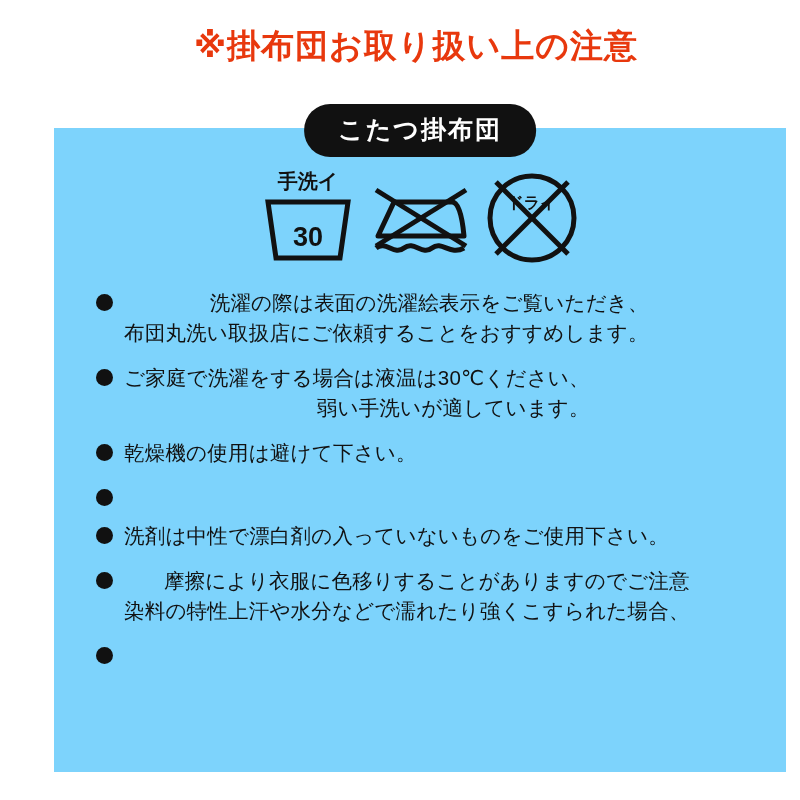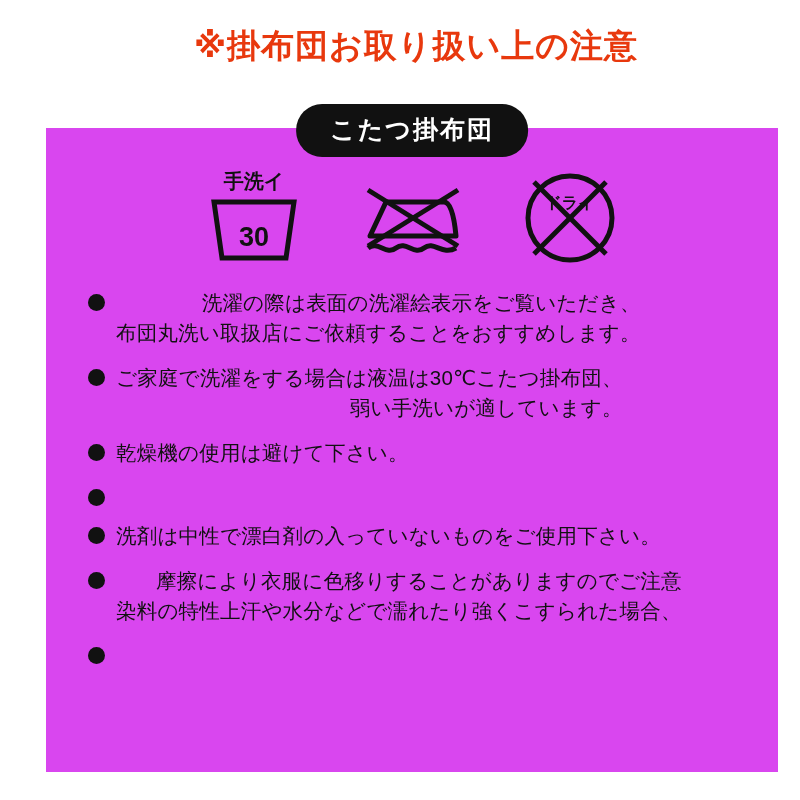--- a/index.html
+++ b/index.html
@@ -26,25 +26,25 @@
     font-size: 33px;
     font-weight: bold;
     color: #e8380d;
     letter-spacing: 1px;
     padding-top: 22px;
     height: 48px;
     line-height: 48px;
   }
   .panel {
     position: absolute;
-    left: 30px;
+    left: 38px;
     top: 128px;
     width: 732px;
     height: 644px;
-    background: #d946ef;
+    background: #7dd3fc;
     box-sizing: border-box;
   }
   .badge {
     position: absolute;
     left: 50%;
     top: -24px;
     transform: translateX(-50%);
     background: #111111;
     color: #ffffff;
     border-radius: 26px;
@@ -54,21 +54,20 @@
     letter-spacing: 2px;
     white-space: nowrap;
   }
   .symbols {
     position: absolute;
     left: 0;
     top: 34px;
     width: 732px;
     display: flex;
     justify-content: center;
-    gap: 46px;
   }
   .symbol {
     width: 112px;
     height: 108px;
     position: relative;
   }
   .symbol svg {
     display: block;
   }
   .list {
@@ -150,21 +149,21 @@
         <div class="bullet"></div>
         <div class="lines">
           <div>洗濯の際は表面の洗濯絵表示をご覧いただき、</div>
           <div>布団丸洗い取扱店にご依頼することをおすすめします。</div>
         </div>
       </div>
 
       <div class="item">
         <div class="bullet"></div>
         <div class="lines">
-          <div>ご家庭で洗濯をする場合は液温は30℃こたつ掛布団、</div>
+          <div>ご家庭で洗濯をする場合は液温は30℃ください、</div>
           <div>弱い手洗いが適しています。</div>
         </div>
       </div>
 
       <div class="item">
         <div class="bullet"></div>
         <div class="lines">
           <div>乾燥機の使用は避けて下さい。</div>
         </div>
       </div>

